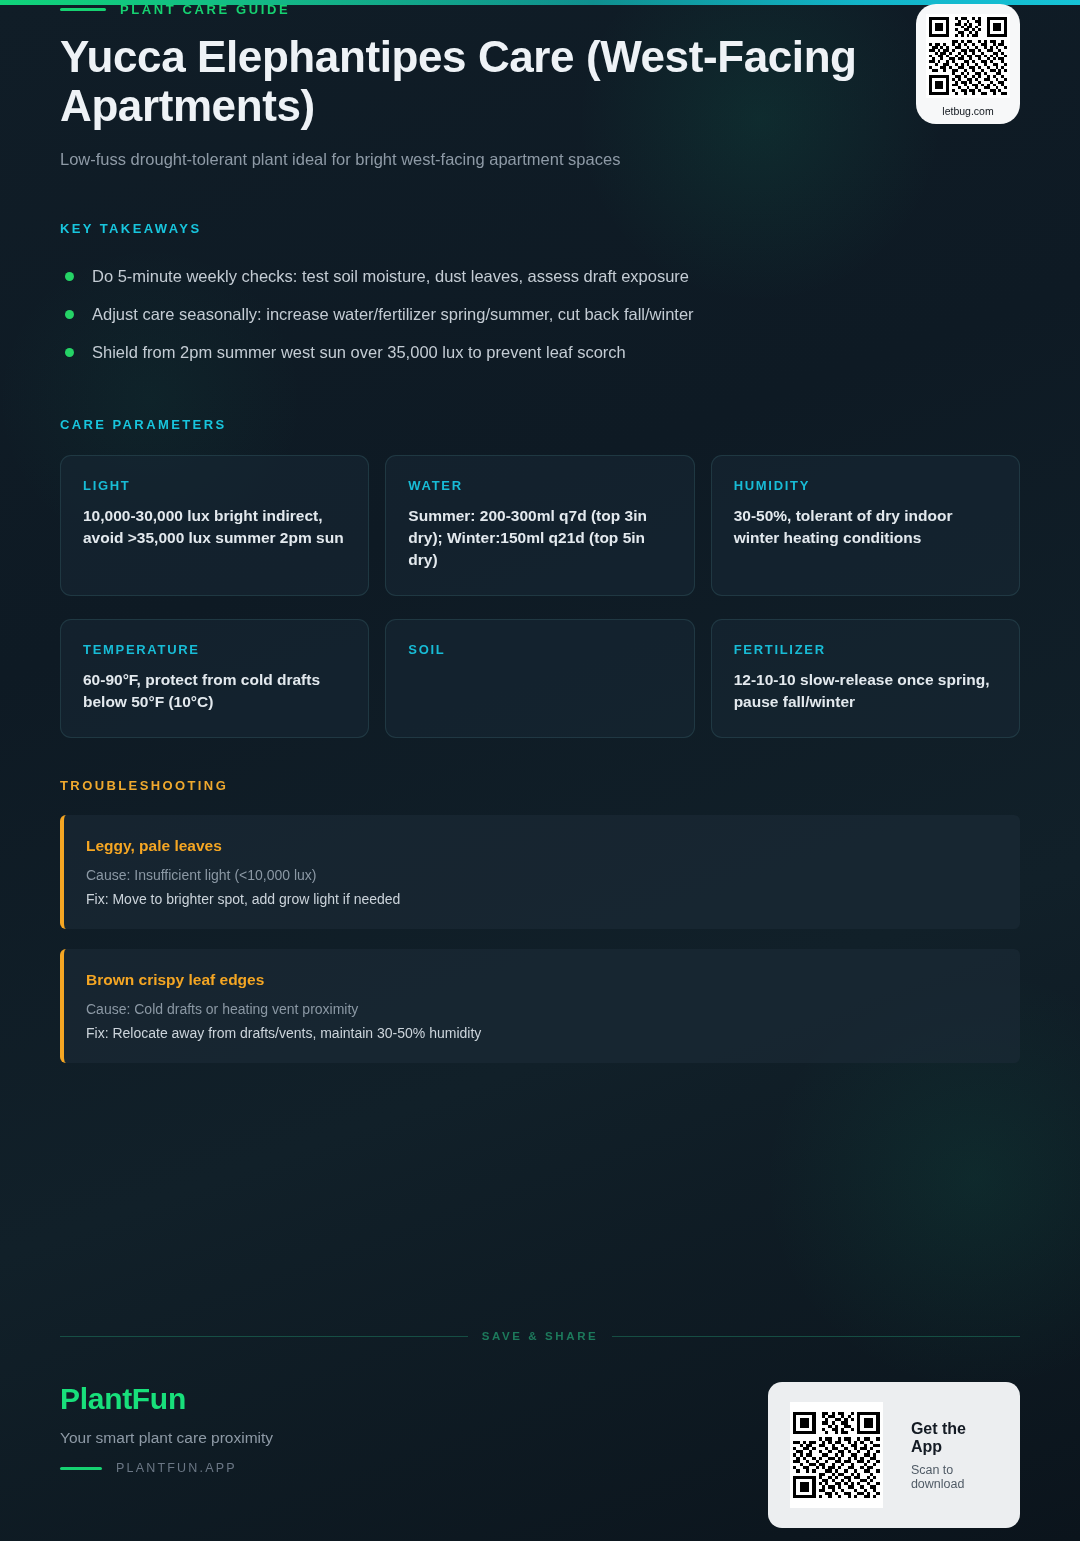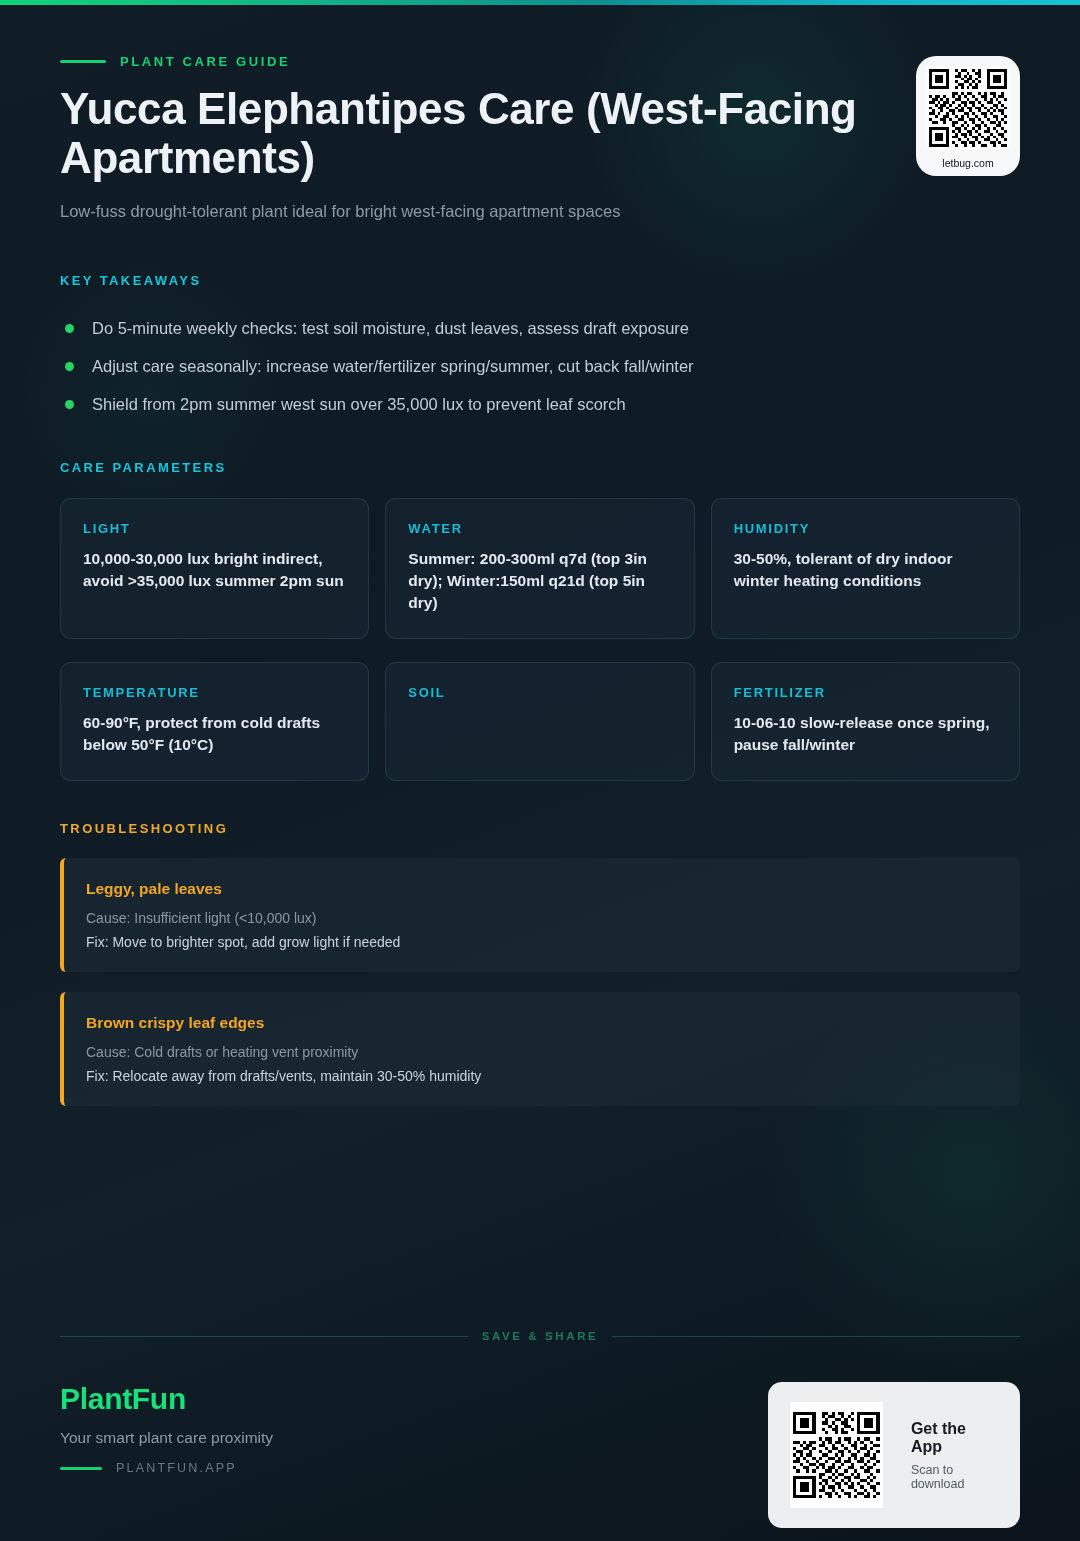--- a/index.html
+++ b/index.html
@@ -21,21 +21,21 @@
   }
   .topbar {
     position:absolute; top:0; left:0;
     width:1080px; height:5px;
     background:linear-gradient(90deg,#10d47a 0%,#14b886 25%,#0f8f8f 55%,#12b4c9 80%,#16c3d6 100%);
   }
 
   .content { position:absolute; left:60px; top:0; width:960px; }
 
   
-  .header { display:flex; justify-content:space-between; align-items:flex-start; padding-top:52px; }
+  .header { display:flex; justify-content:space-between; align-items:flex-start; }
   .header-left { width:800px; }
   .eyebrow { display:flex; align-items:center; gap:14px; height:18px; }
   .eyebrow-dash { width:46px; height:3px; background:#16d171; border-radius:2px; }
   .eyebrow-text {
     color:#16d171; font-size:13px; font-weight:700; letter-spacing:2.6px;
   }
   .title {
     margin-top:14px;
     font-size:44px; line-height:1.12; font-weight:700;
     color:#eef2f6; letter-spacing:-0.4px;
@@ -70,21 +70,21 @@
   .takeaway {
     display:flex; align-items:center; gap:18px; height:38px;
   }
   .dot {
     width:9px; height:9px; border-radius:50%;
     background:#25d366; flex:0 0 auto; margin-left:5px;
   }
   .takeaway-text { color:#c4ccd4; font-size:16.5px; }
 
   
-  .care { margin-top:36px; }
+  .care { margin-top:45px; }
   .card-grid {
     margin-top:23px;
     display:grid; grid-template-columns:repeat(3, 1fr); gap:16px;
   }
   .param-card {
     background:rgba(23,39,51,0.62);
     border:1px solid rgba(64,110,116,0.30);
     border-radius:11px;
     padding:22px 22px 24px 22px;
     min-height:130px;
@@ -394,21 +394,21 @@
       <div class="card-grid row-two">
         <div class="param-card">
           <div class="param-label">TEMPERATURE</div>
           <div class="param-value">60-90°F, protect from cold drafts below 50°F (10°C)</div>
         </div>
         <div class="param-card">
           <div class="param-label">SOIL</div>
         </div>
         <div class="param-card">
           <div class="param-label">FERTILIZER</div>
-          <div class="param-value">10-06-10 slow-release once spring, pause fall/winter</div>
+          <div class="param-value">12-10-10 slow-release once spring, pause fall/winter</div>
         </div>
       </div>
     </div>
 
     <div class="trouble">
       <div class="sec-title sec-amber">TROUBLESHOOTING</div>
       <div class="trouble-list">
         <div class="trouble-card">
           <div class="trouble-title">Leggy, pale leaves</div>
           <div class="trouble-cause">Cause: Insufficient light (&lt;10,000 lux)</div>

